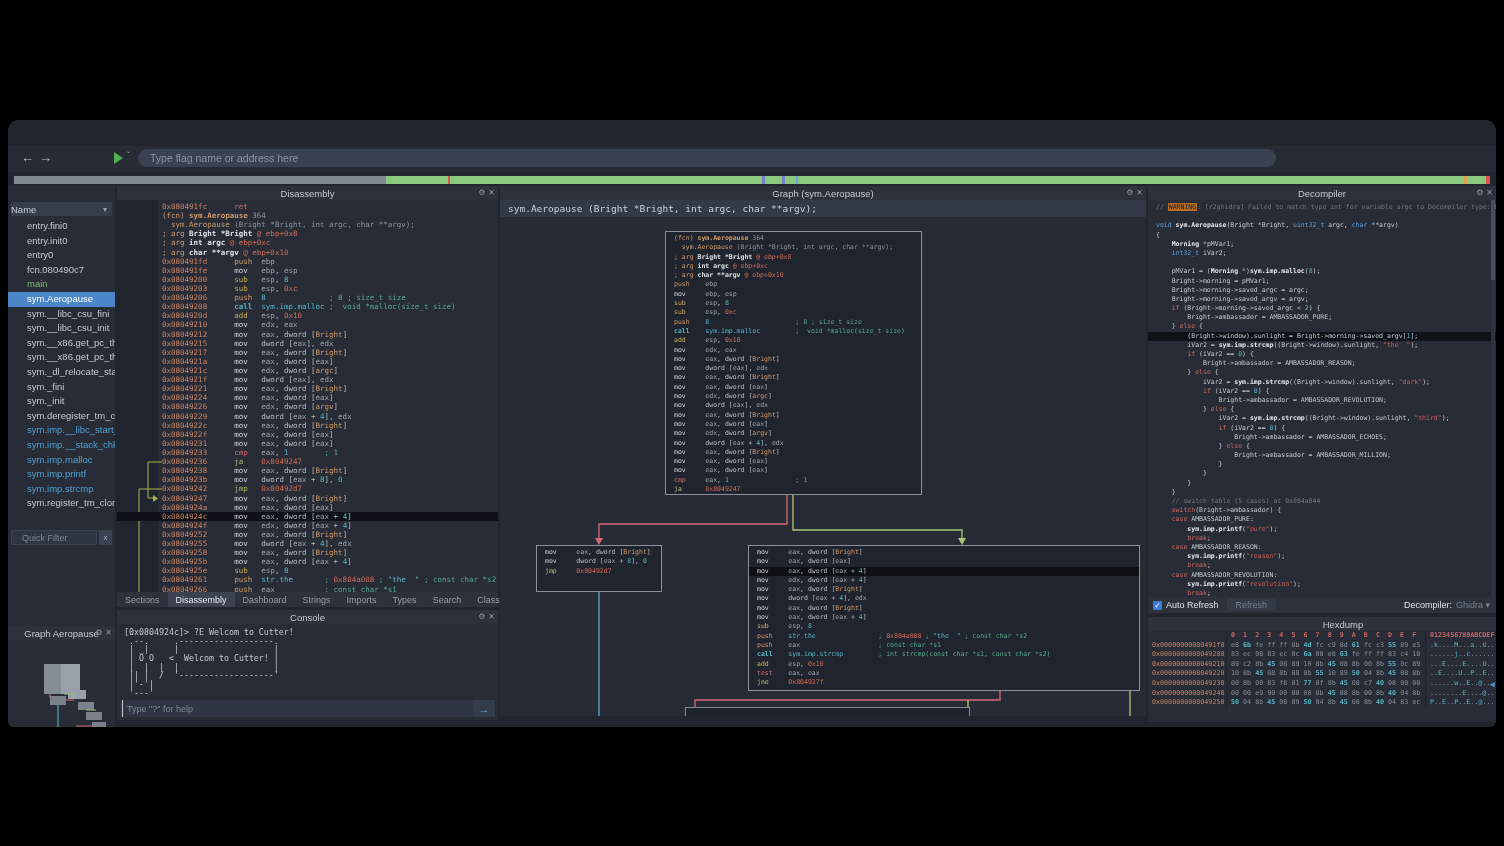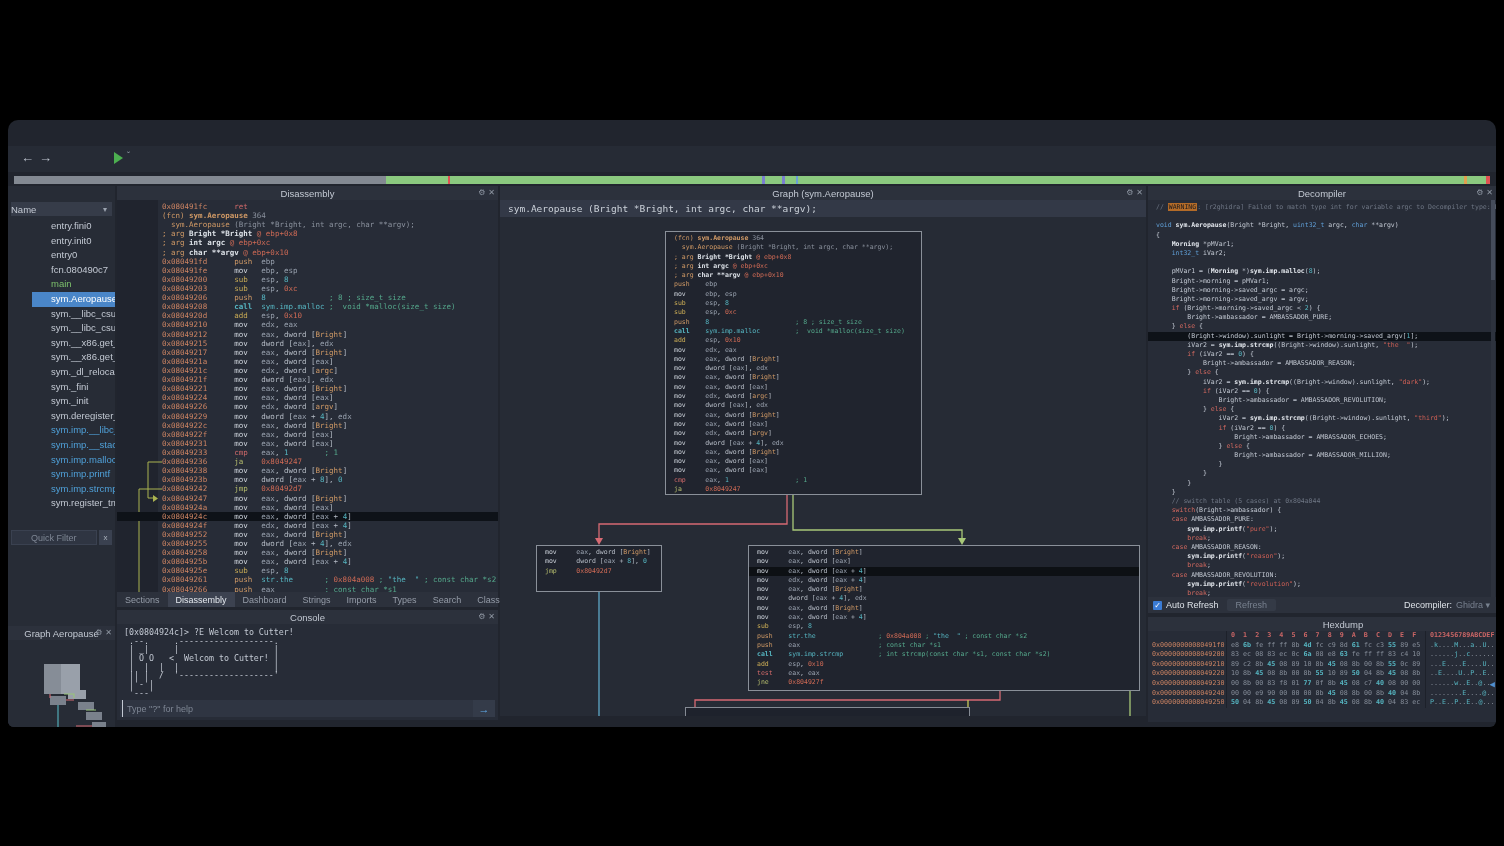--- a/index.html
+++ b/index.html
@@ -28,26 +28,26 @@
   .ticons{position:absolute;right:3px;top:0;height:14px;display:flex;align-items:center;gap:3px;}
   .ticon{font-size:8px;color:#8f97a3;line-height:1;}
   .mono{font-family:"DejaVu Sans Mono","Liberation Mono",monospace;}
   
   #functions{position:absolute;left:0;top:66px;width:107px;height:541px;background:#272c36;}
   #fn-name-combo{position:absolute;left:3px;top:16px;width:101px;height:14px;background:#363c49;
     color:#c3c9d3;font-size:9.5px;display:flex;align-items:center;}
   #fn-name-combo .chev{position:absolute;right:5px;font-size:8px;color:#9aa2ae;}
   #functions-list{position:absolute;left:0;top:33px;width:107px;}
   .fitem{height:14.6px;line-height:14.6px;font-size:9.5px;color:#c3c9d3;padding-left:19px;
-    white-space:nowrap;overflow:hidden;margin-left:24px;}
+    white-space:nowrap;overflow:hidden;}
   .fitem.import{color:#4fa0d8;}
   .fitem.main{color:#7cbf6b;}
   .fitem.selected{background:#4a86c8;color:#fff;}
   #quick-filter{position:absolute;left:3px;top:344px;width:86px;height:15px;background:#2f3542;
-    border:1px solid #3a4150;color:#7e8694;font-size:9px;padding-left:19px;outline:none;}
+    border:1px solid #3a4150;color:#7e8694;font-size:9px;padding-left:10px;outline:none;}
   #quick-filter::placeholder{color:#7e8694;}
   #quick-filter-x{position:absolute;left:91px;top:344px;width:13px;height:15px;background:#3a4150;
     color:#aab1bc;font-size:8px;display:flex;align-items:center;justify-content:center;}
   
   #graph-overview-title{left:0;top:440px;width:107px;}
   #graph-overview{position:absolute;left:0;top:454px;width:107px;height:147px;background:#272c36;}
   
   #disasm-title{left:109px;top:66px;width:381px;}
   #disassembly{position:absolute;left:109px;top:80px;width:381px;height:392px;background:#272c37;overflow:hidden;}
   #disasm-gutter{position:absolute;left:0;top:0;width:41px;height:100%;background:#20242e;}
@@ -127,20 +127,21 @@
 <body>
 
 <div id="window">
 
 
   <div id="toolbar">
     <span class="navarrow" style="left:13px">←</span>
     <span class="navarrow" style="left:31px">→</span>
     <span id="play-button"></span>
     <span id="play-chev">ˇ</span>
+    <input id="omnibar" placeholder="Type flag name or address here" style="">
   </div>
 
   <div id="addrbar">
     <div class="seg" style="left:0;width:372px;background:#838992"></div>
     <div class="seg" style="left:434px;width:2px;background:#e05252"></div>
     <div class="seg" style="left:748px;width:3px;background:#7a7fd0"></div>
     <div class="seg" style="left:768px;width:3px;background:#7a7fd0"></div>
     <div class="seg" style="left:782px;width:2px;background:#6aa0d8"></div>
     <div class="seg" style="left:1450px;width:3px;background:#e0a050"></div>
     <div class="seg" style="left:1472px;width:4px;background:#e05252"></div>

